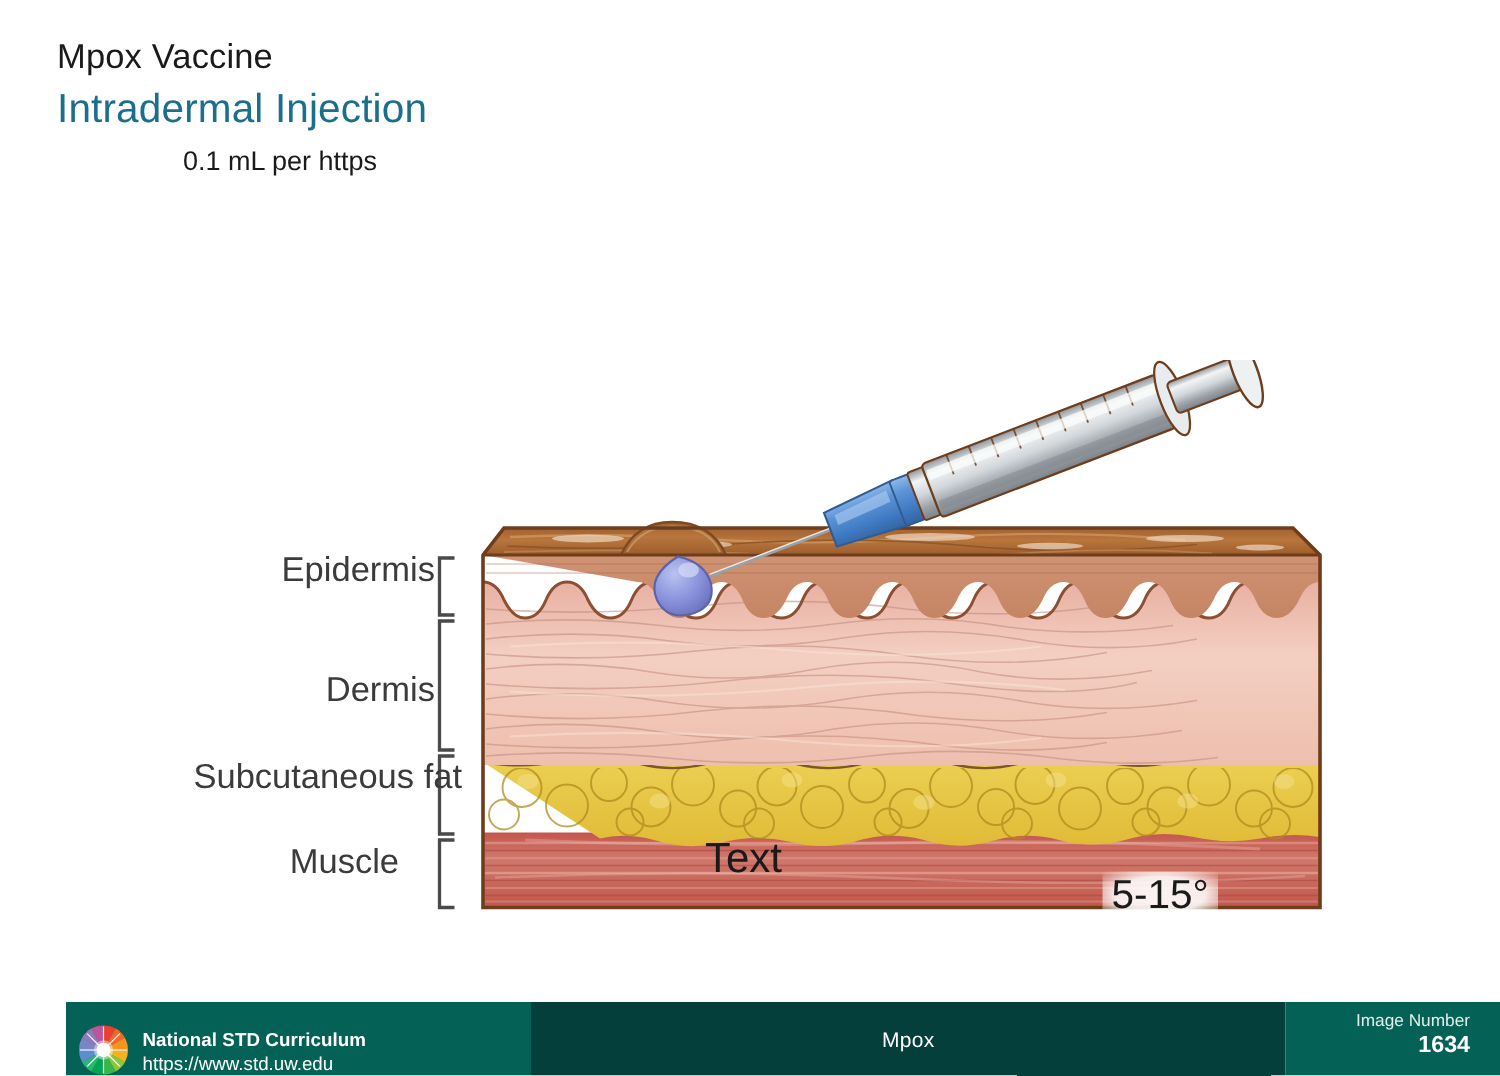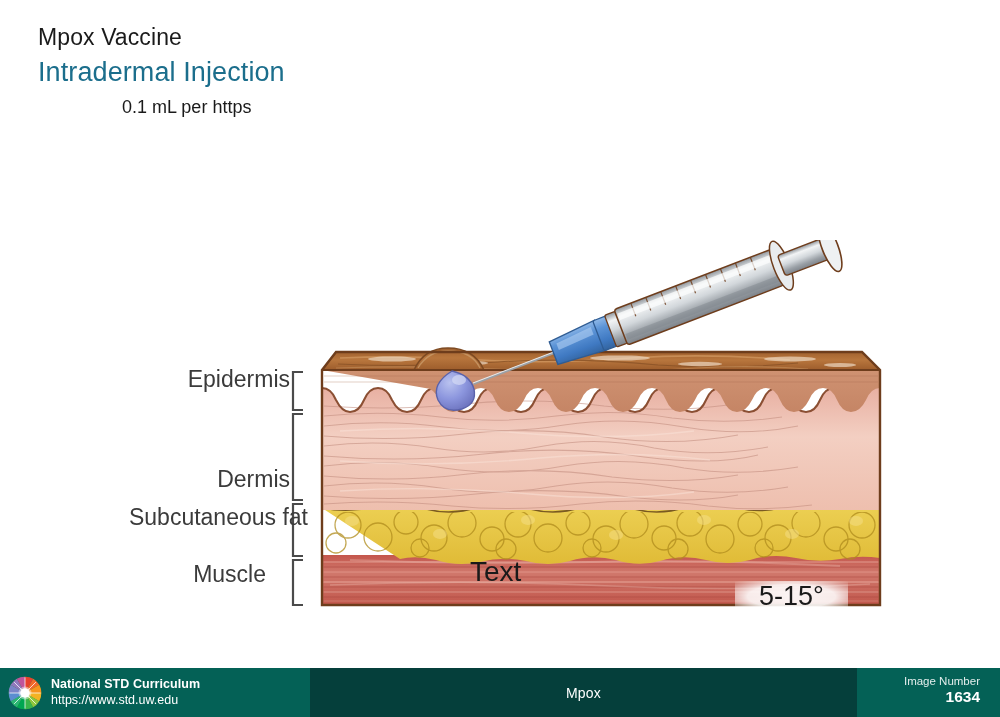--- a/index.html
+++ b/index.html
@@ -39,52 +39,52 @@
   
   .layer-label {
     position: absolute;
     font-size: 23px;
     color: #3b3b3b;
     text-align: right;
     white-space: nowrap;
     line-height: 1;
   }
   #lbl-epidermis { right: 710px; top: 368px; }
-  #lbl-dermis    { right: 710px; top: 468px; }
+  #lbl-dermis    { right: 710px; top: 448px; }
   #lbl-subq      { right: 692px; top: 506px; }
   #lbl-muscle    { right: 734px; top: 563px; }
 
   
   #text-annot {
     position: absolute; left: 470px; top: 318px;
     font-size: 28px; color: #1a1a1a; line-height: 1;
   }
   #angle-annot {
     position: absolute; left: 735px; top: 341px;
     font-size: 27px; color: #1a1a1a; line-height: 1;
-    padding: 2px 24px;
+    padding: 2px 6px;
     background: radial-gradient(ellipse at center,
                 rgba(255,255,255,0.93) 0%,
                 rgba(255,255,255,0.88) 55%,
                 rgba(255,255,255,0) 100%);
     white-space: nowrap;
     text-align: right;
   }
 
   
   #footer {
     position: absolute; left: 0; bottom: 0;
     width: 1000px; height: 49px;
     display: flex;
   }
   #footer-left {
     width: 310px; height: 100%;
     background: #046156;
-    display: flex; align-items: center;
-    box-sizing: border-box; padding-left: 8px;
+    display: flex; align-items: flex-end;
+    box-sizing: border-box; padding-left: 8px; margin-left: 44px;
   }
   #footer-center {
     flex: 1; height: 100%;
     background: #053f3b;
     display: flex; align-items: center; justify-content: center;
   }
   #footer-right {
     width: 143px; height: 100%;
     background: #046156;
     box-sizing: border-box;

